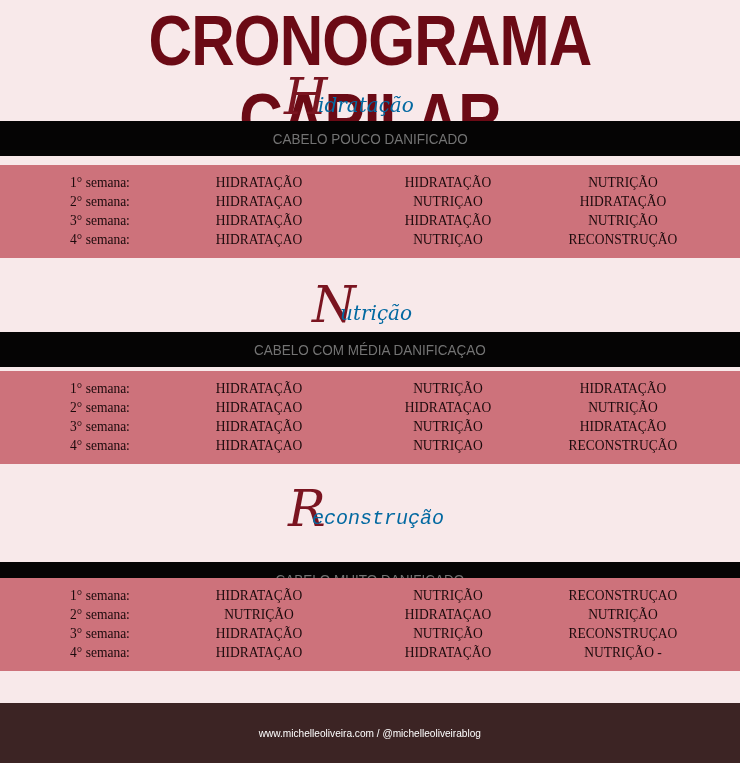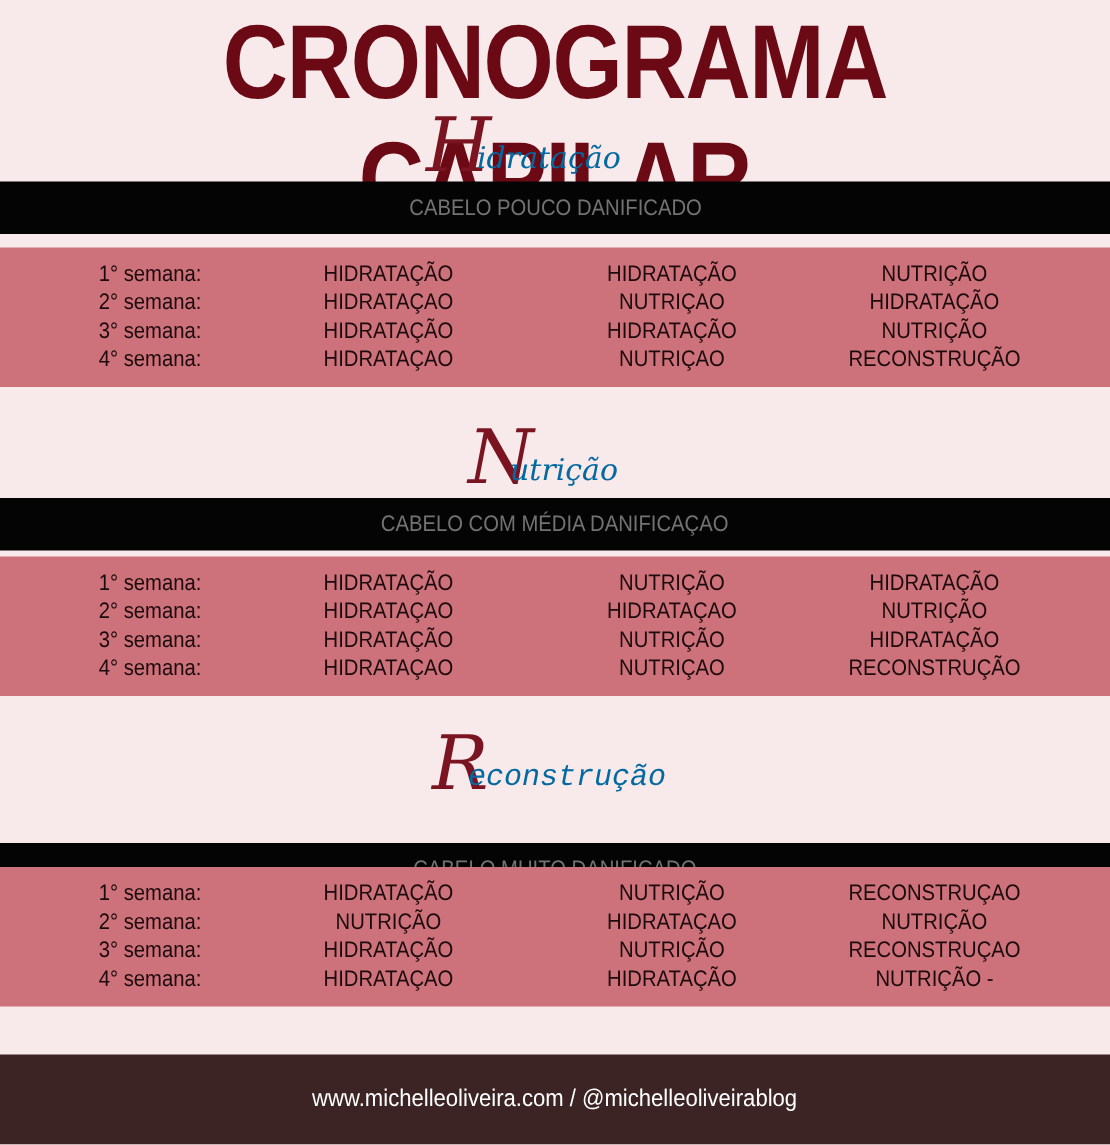--- a/index.html
+++ b/index.html
@@ -28,35 +28,35 @@
     color:#737373; text-align:center; font-size:15px; line-height:35px;
     transform-origin:center;
   }
   .band-black span { display:inline-block; transform:scaleX(0.9); letter-spacing:0; }
 
   .band-pink {
     position:absolute; left:0; width:740px; height:93px; background:#cd727b;
   }
   .row {
     position:absolute; left:0; width:628px; height:19px;
-    font-size:15px; line-height:19px; color:#1c0a0c;
+    font-size:15px; line-height:19px; color:#1c0a0c;font-family:Liberation Serif, serif;
   }
   .row .cell {
     position:absolute; top:0; text-align:center; white-space:nowrap;
     transform:scaleX(0.9);
   }
   .row .c-week { left:40px; width:120px; text-align:center; }
   .row .c1 { left:184px; width:150px; }
   .row .c2 { left:373px; width:150px; }
   .row .c3 { left:548px; width:150px; }
 
   .footer {
     position:absolute; left:0; top:703px; width:740px; height:60px;
     background:#3c2424; color:#ffffff; text-align:center;
-    font-size:16px; line-height:60px;
+    font-size:11px; line-height:60px;
   }
   .footer span { display:inline-block; transform:scaleX(0.92); }
 </style>
 </head>
 <body>
 
 <div class="main-title">CRONOGRAMA CAPILAR</div>
 
 <div>
   <div class="script-cap" style="left:284px; top:72px; font-size:50px;">H</div>

